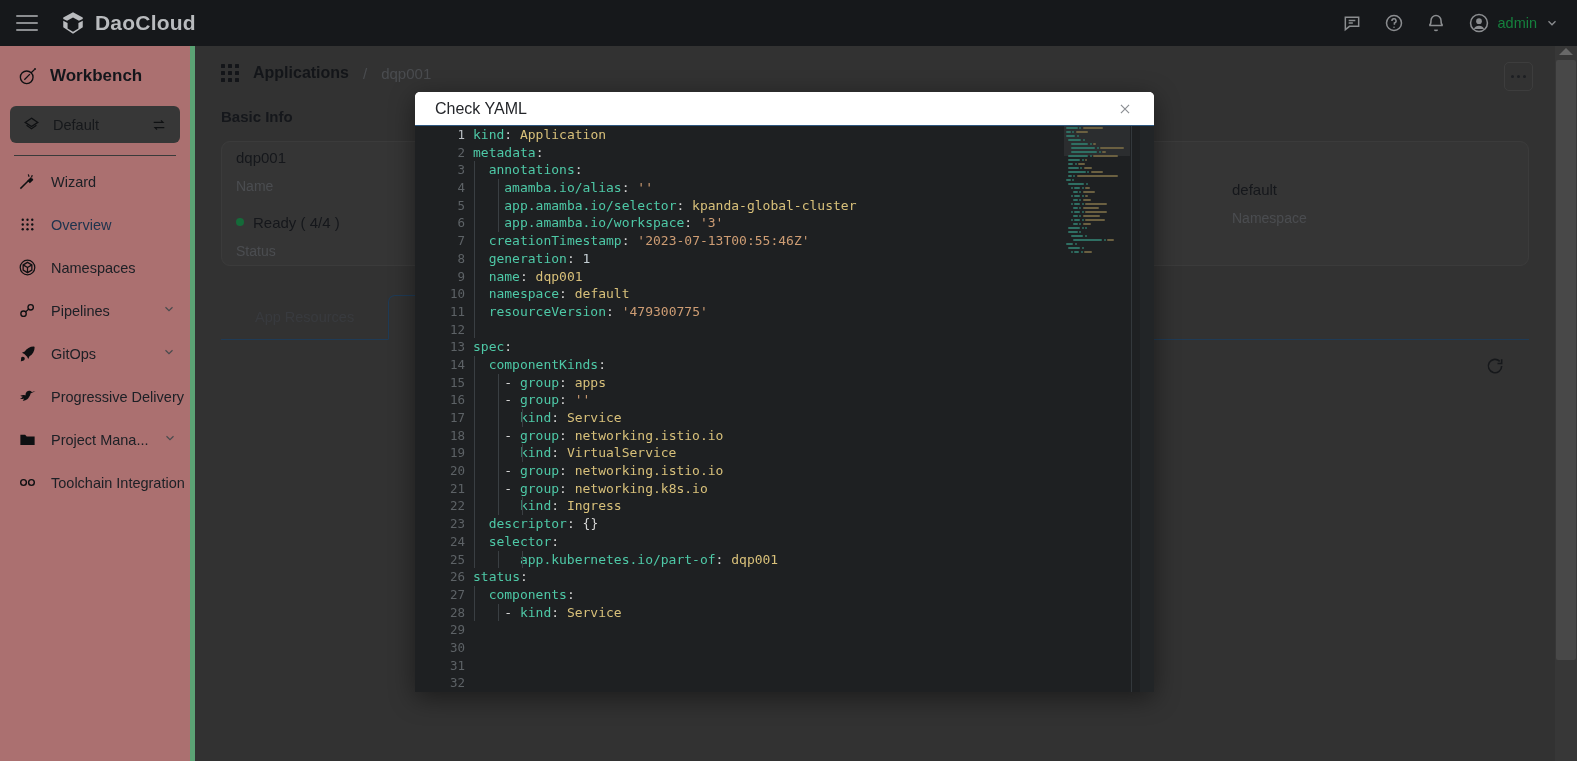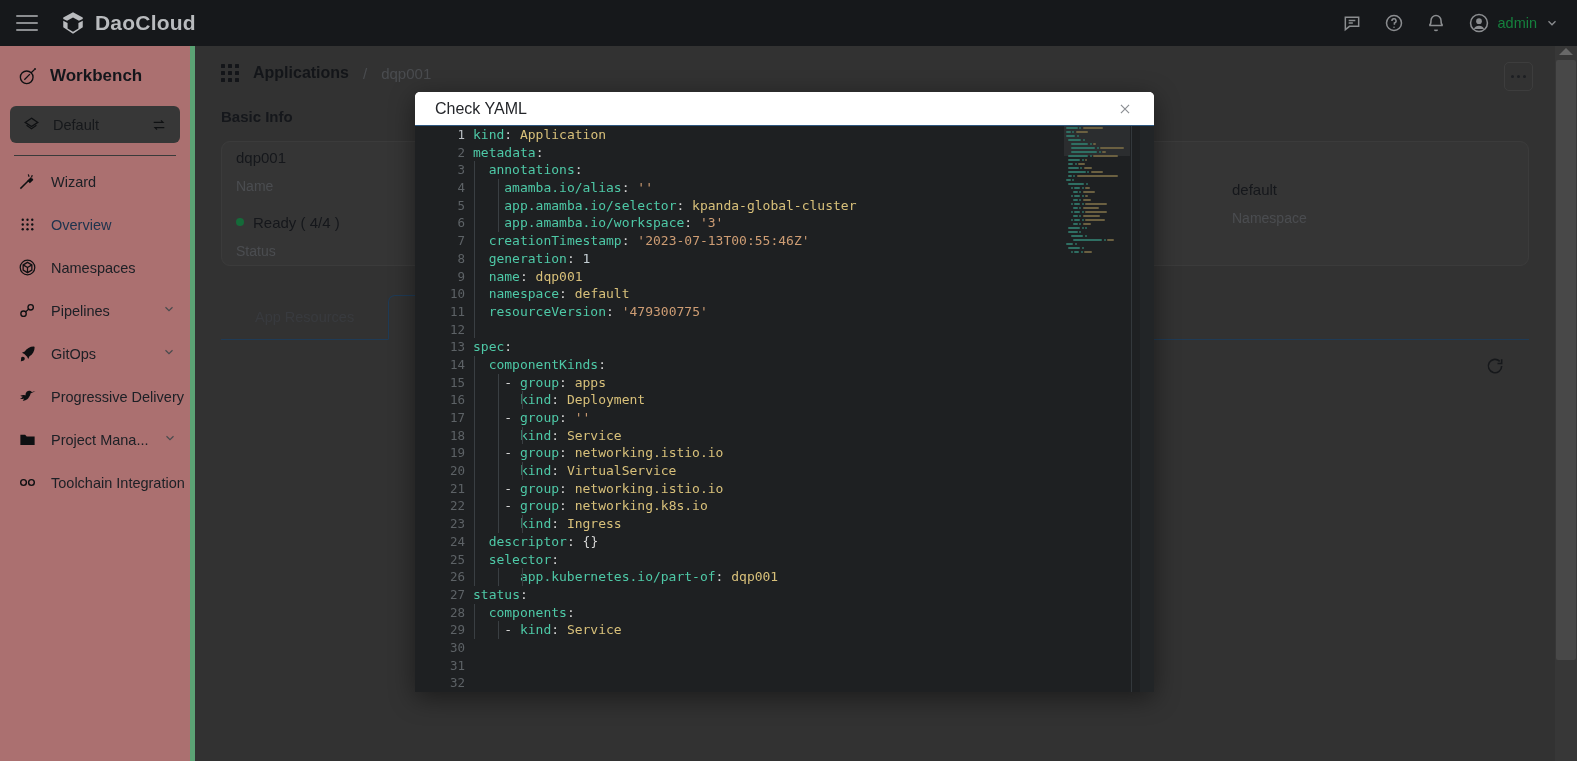--- a/index.html
+++ b/index.html
@@ -442,21 +442,20 @@
             <div class="cl"><span class="g g1"></span><span class="g g2"></span><span style="padding-left: 31.28px;"><span class="k">app.amamba.io/workspace</span><span class="p">: </span><span class="s">'3'</span></span></div>
             <div class="cl"><span class="g g1"></span><span style="padding-left: 15.64px;"><span class="k">creationTimestamp</span><span class="p">: </span><span class="s">'2023-07-13T00:55:46Z'</span></span></div>
             <div class="cl"><span class="g g1"></span><span style="padding-left: 15.64px;"><span class="k">generation</span><span class="p">: </span><span class="n">1</span></span></div>
             <div class="cl"><span class="g g1"></span><span style="padding-left: 15.64px;"><span class="k">name</span><span class="p">: </span><span class="v">dqp001</span></span></div>
             <div class="cl"><span class="g g1"></span><span style="padding-left: 15.64px;"><span class="k">namespace</span><span class="p">: </span><span class="v">default</span></span></div>
             <div class="cl"><span class="g g1"></span><span style="padding-left: 15.64px;"><span class="k">resourceVersion</span><span class="p">: </span><span class="s">'479300775'</span></span></div>
             <div class="cl"><span class="g g1"></span></div>
             <div class="cl"><span style="padding-left: 0px;"><span class="k">spec</span><span class="p">:</span></span></div>
             <div class="cl"><span class="g g1"></span><span style="padding-left: 15.64px;"><span class="k">componentKinds</span><span class="p">:</span></span></div>
             <div class="cl"><span class="g g1"></span><span class="g g2"></span><span style="padding-left: 31.28px;"><span class="p">- </span><span class="k">group</span><span class="p">: </span><span class="v">apps</span></span></div>
-            <div class="cl"><span class="g g1"></span><span class="g g2"></span><span class="g g3"></span><span style="padding-left: 46.92px;"><span class="k">kind</span><span class="p">: </span><span class="v">Deployment</span></span></div>
             <div class="cl"><span class="g g1"></span><span class="g g2"></span><span style="padding-left: 31.28px;"><span class="p">- </span><span class="k">group</span><span class="p">: </span><span class="s">''</span></span></div>
             <div class="cl"><span class="g g1"></span><span class="g g2"></span><span class="g g3"></span><span style="padding-left: 46.92px;"><span class="k">kind</span><span class="p">: </span><span class="v">Service</span></span></div>
             <div class="cl"><span class="g g1"></span><span class="g g2"></span><span style="padding-left: 31.28px;"><span class="p">- </span><span class="k">group</span><span class="p">: </span><span class="v">networking.istio.io</span></span></div>
             <div class="cl"><span class="g g1"></span><span class="g g2"></span><span class="g g3"></span><span style="padding-left: 46.92px;"><span class="k">kind</span><span class="p">: </span><span class="v">VirtualService</span></span></div>
             <div class="cl"><span class="g g1"></span><span class="g g2"></span><span style="padding-left: 31.28px;"><span class="p">- </span><span class="k">group</span><span class="p">: </span><span class="v">networking.istio.io</span></span></div>
             <div class="cl"><span class="g g1"></span><span class="g g2"></span><span style="padding-left: 31.28px;"><span class="p">- </span><span class="k">group</span><span class="p">: </span><span class="v">networking.k8s.io</span></span></div>
             <div class="cl"><span class="g g1"></span><span class="g g2"></span><span class="g g3"></span><span style="padding-left: 46.92px;"><span class="k">kind</span><span class="p">: </span><span class="v">Ingress</span></span></div>
             <div class="cl"><span class="g g1"></span><span style="padding-left: 15.64px;"><span class="k">descriptor</span><span class="p">: </span><span class="p">{}</span></span></div>
             <div class="cl"><span class="g g1"></span><span style="padding-left: 15.64px;"><span class="k">selector</span><span class="p">:</span></span></div>
             <div class="cl"><span class="g g1"></span><span class="g g2"></span><span class="g g3"></span><span style="padding-left: 46.92px;"><span class="k">app.kubernetes.io/part-of</span><span class="p">: </span><span class="v">dqp001</span></span></div>

